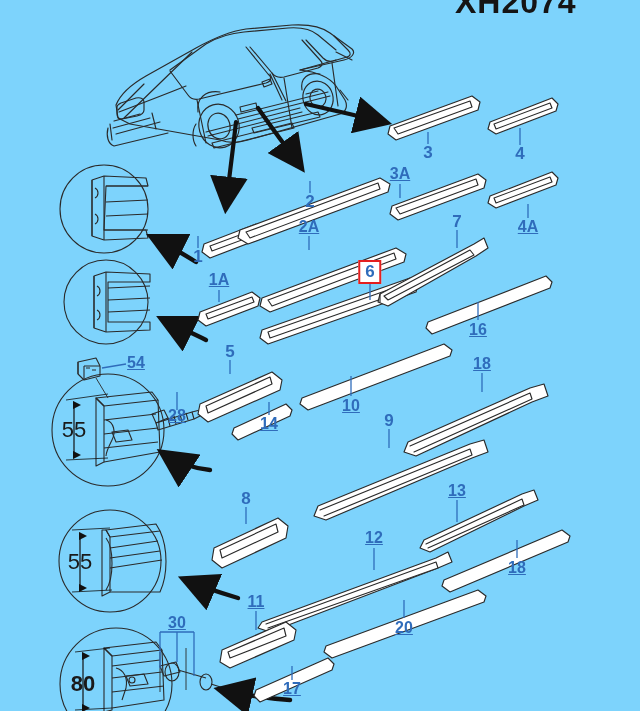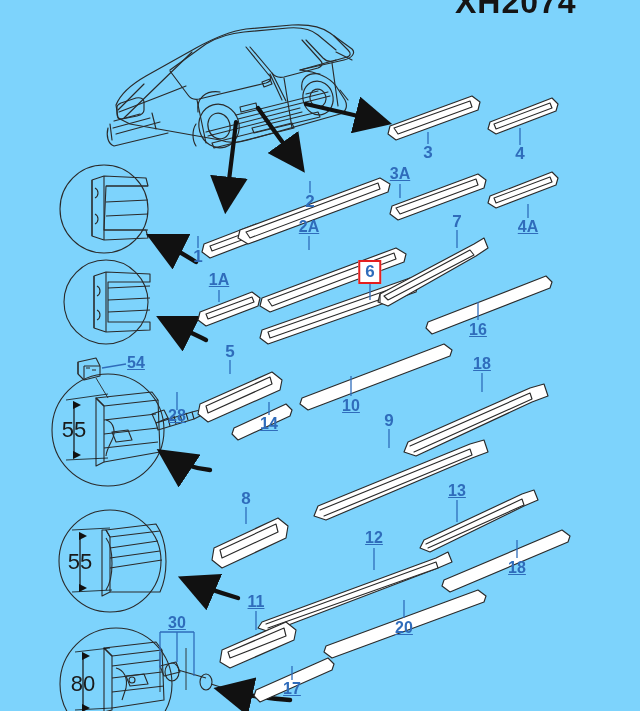--- a/index.html
+++ b/index.html
@@ -417,16 +417,16 @@
       <div class="callout small" style="left: 404px; top: 628px;">20</div>
       <div class="callout small" style="left: 517px; top: 568px;">18</div>
       <div class="callout small" style="left: 177px; top: 383px; margin-top: 33px;">28</div>
       <div class="callout small" style="left: 136px; top: 363px;">54</div>
       <div class="callout small" style="left: 177px; top: 623px;">30</div>
     </div>
 
   <div id="dimension-layer">
       <div class="dimension" style="left: 74px; top: 430px;">55</div>
       <div class="dimension" style="left: 80px; top: 562px;">55</div>
-      <div class="dimension" style="left: 83px; top: 684px;">80</div>
+      <div class="dimension" style="left: 83px; top: 684px; font-weight: bold;">80</div>
     </div>
 
 </div>
 
 </body></html>

